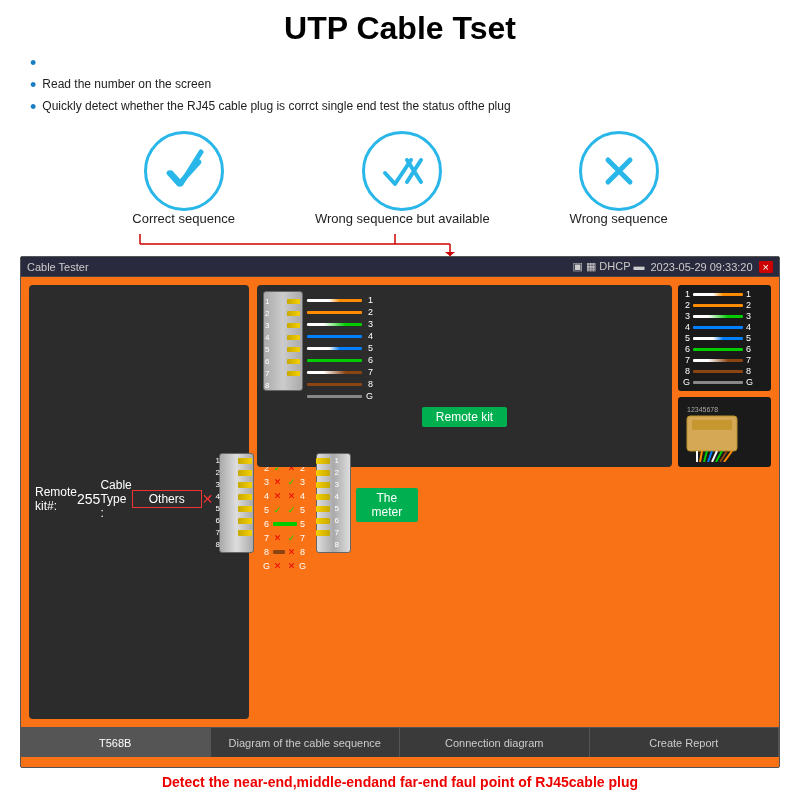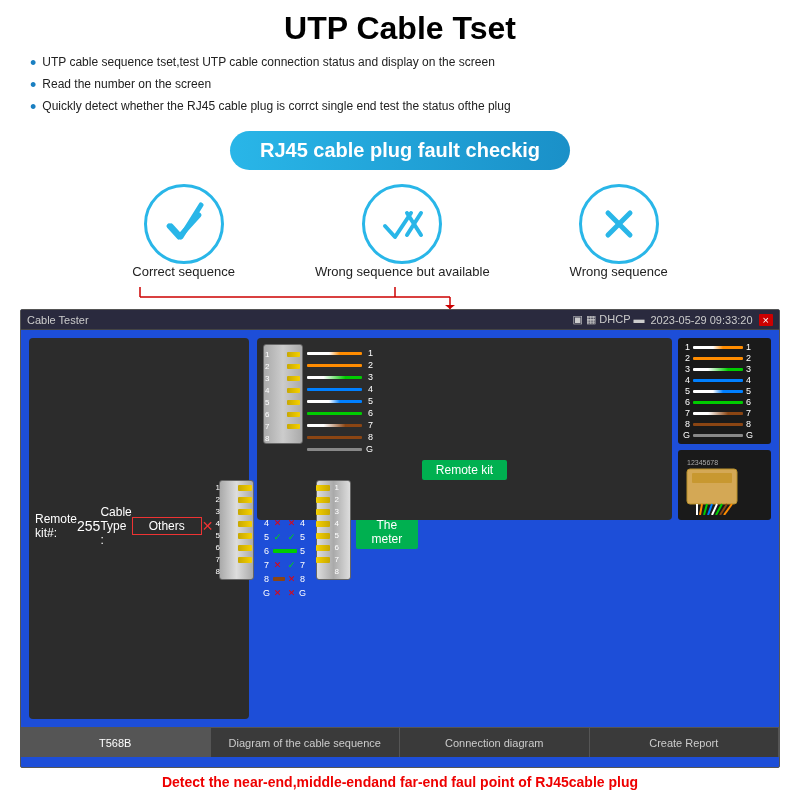--- a/index.html
+++ b/index.html
@@ -87,21 +87,21 @@
     }
     .icon-label {
       font-size: 13px;
       color: #222;
       text-align: center;
     }
 
     
     .screenshot {
       width: 760px;
-      background: #1d4ed8;
+      background: #f97316;
       border: 1px solid #555;
       border-radius: 2px;
       position: relative;
       flex: 1;
     }
 
     
     .titlebar {
       background: #2a2a3e;
       display: flex;
@@ -371,33 +371,31 @@
 </head>
 <body>
 
 <div class="page-wrapper">
 
   <div class="main-title">UTP Cable Tset</div>
 
   <div class="bullets">
     <div class="bullet-item">
       <span class="bullet-dot">•</span>
-      <span>UTP cable sequence tset,test UTP cable connection status and display on the screen</span>
     </div>
     <div class="bullet-item">
       <span class="bullet-dot">•</span>
       <span>Read the number on the screen</span>
     </div>
     <div class="bullet-item">
       <span class="bullet-dot">•</span>
       <span>Quickly detect whether the RJ45 cable plug is corrct single end test the status ofthe plug</span>
     </div>
   </div>
 
-  <div class="fault-banner">RJ45 cable plug fault checkig</div>
 
   <div class="icons-row">
     <div class="icon-item">
       <div class="circle-icon">
         <svg width="50" height="50" viewBox="0 0 50 50">
           <polyline points="10,27 20,38 40,16" stroke="#29b6e8" stroke-width="5" fill="none" stroke-linecap="round" stroke-linejoin="round"></polyline>
           <polyline points="22,27 32,38 52,6" stroke="#29b6e8" stroke-width="5" fill="none" stroke-linecap="round" stroke-linejoin="round" transform="translate(-10,0)"></polyline>
         </svg>
       </div>
       <span class="icon-label">Correct sequence</span>

